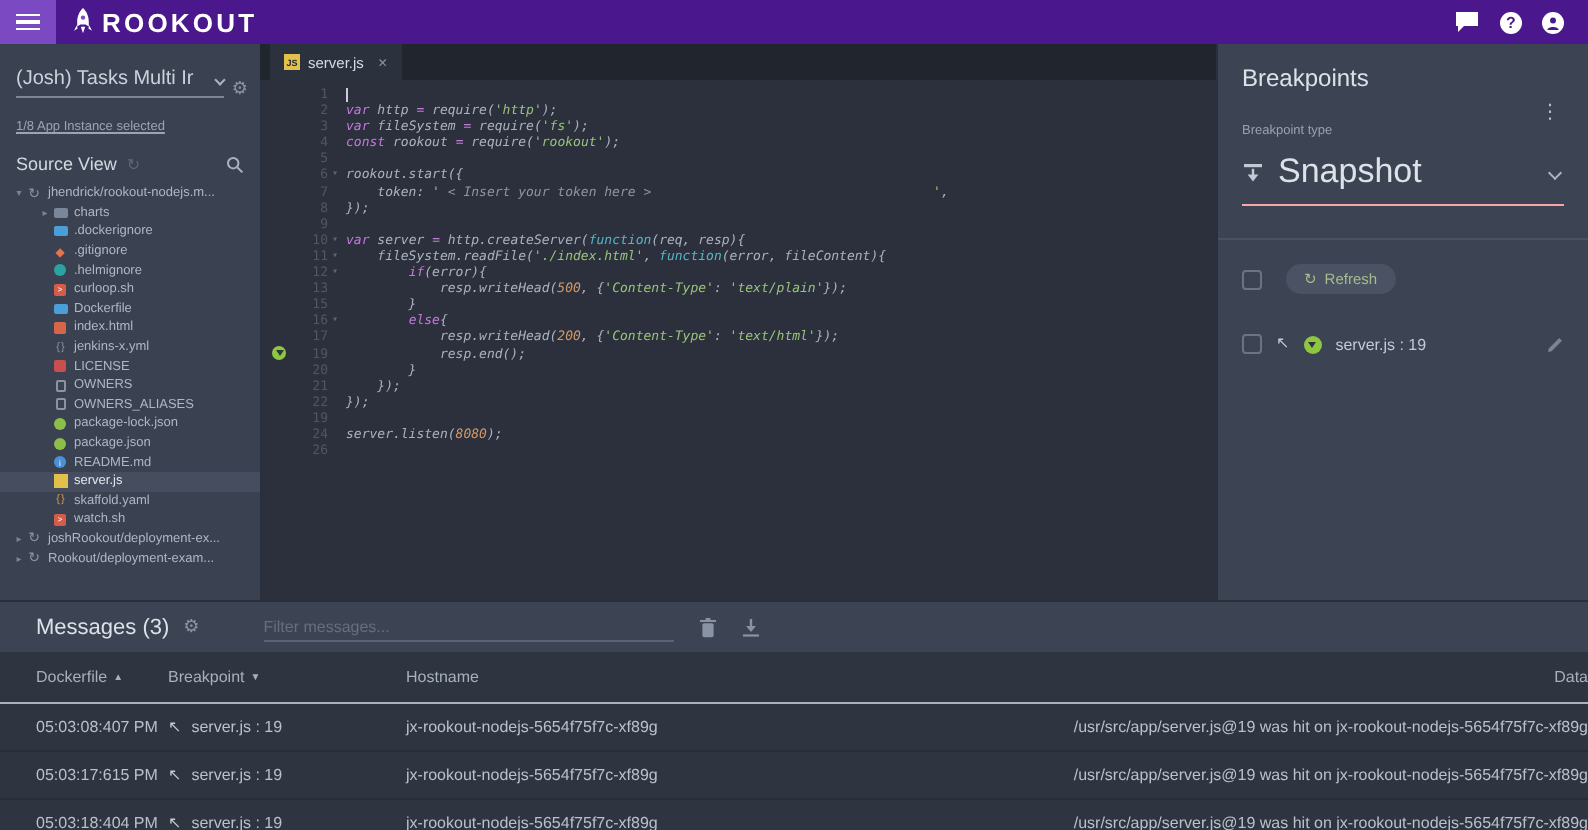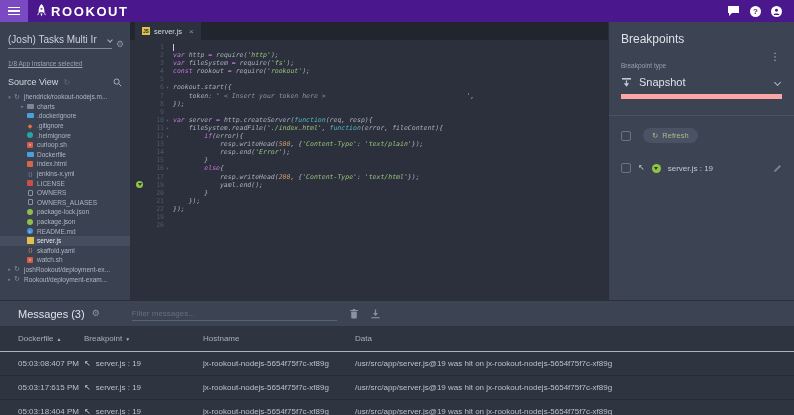--- a/index.html
+++ b/index.html
@@ -88,22 +88,22 @@
   .tk-k { color:#c678dd; } .tk-s { color:#98c379; } .tk-n { color:#d19a66; }
   .tk-f { color:#56b6c2; } .tk-p { color:#abb2bf; } .tk-h { color:#8b95a5; }
 
   
   .rightpanel { flex:1; background:#3c4353; border-left:1px solid #2a2f3a; padding:10px 12px;
                 position:relative; overflow:hidden; }
   .bp-title { color:#dde2e9; font-size:12px; }
   .bp-dots { position:absolute; right:14px; top:30px; color:#b6bec9; font-size:10px;
              letter-spacing:0; cursor:pointer; line-height:1; }
   .bp-type-label { margin-top:16px; font-size:6.5px; color:#98a2b0; }
-  .bp-select { display:flex; align-items:center; gap:7px; border-bottom:5px solid #fca5a5;
-               padding:7px 2px 6px 0; color:#dde2e9; font-size:11px; cursor:pointer; }
+  .bp-select { display:flex; align-items:center; gap:7px; border-bottom:1px solid #fca5a5;
+               padding:7px 2px 6px 0; color:#dde2e9; font-size:17px; cursor:pointer; }
   .bp-select .chev { margin-left:auto; width:5px; height:5px; }
   .divider { height:1px; background:#4a5161; margin:16px -12px 0; }
   .refresh-row { display:flex; align-items:center; gap:12px; margin-top:12px; }
   .checkbox { width:10px; height:10px; border:1px solid #6b7484; border-radius:2px;
               flex:none; cursor:pointer; }
   .refresh-pill { background:#4a5263; border-radius:9px; padding:3px 9px; color:#a4bd8b;
                   font-size:7.5px; display:flex; gap:4px; align-items:center; cursor:pointer; }
   .bp-item { display:flex; align-items:center; gap:7px; margin-top:20px; color:#c3cad4;
              font-size:8px; }
   .nw-arrow { font-size:8px; color:#c3cad4; line-height:1; }
@@ -125,22 +125,22 @@
   .filter-input::placeholder { color:#666f7e; }
   .icon-btn { margin-left:13px; cursor:pointer; display:flex; }
 
   .msgtable { background:#2e3440; height:89px; overflow:hidden; font-size:8px; }
   .thead { display:flex; height:26px; align-items:center; color:#a7b0bd;
            border-bottom:1.5px solid #aab3bf; }
   .trow { display:flex; height:24px; align-items:center; color:#b9c1cc;
           border-bottom:1px solid #272c36; cursor:pointer; }
   .col-ts { width:84px; padding-left:18px; flex:none; white-space:nowrap; }
   .col-bp { width:119px; flex:none; white-space:nowrap; }
-  .col-host { width:152px; flex:none; white-space:nowrap; }
-  .col-data { flex:1; white-space:nowrap; overflow:hidden; }
+  .col-host { width:140px; flex:none; white-space:nowrap; }
+  .col-data { flex:1; white-space:nowrap; overflow:hidden;text-align:right; }
   .sort-arrow { font-size:5px; color:#a7b0bd; margin-left:3px; vertical-align:middle; }
   .row-nw { color:#c3cad4; margin-right:5px; }
 </style>
 </head>
 <body>
 
 <div class="topbar">
   <div class="burger">
       <i></i>
       <i></i>
@@ -408,65 +408,65 @@
           <span class="gut">12</span>
           <span class="fold">▾</span>
           <span class="ctext"><span class="tk-p">        </span><span class="tk-k">if</span><span class="tk-p">(error){</span></span>
         </div>
         <div class="cl">
           <span class="gut">13</span>
           <span class="fold"></span>
           <span class="ctext"><span class="tk-p">            resp.writeHead(</span><span class="tk-n">500</span><span class="tk-p">, {</span><span class="tk-s">'Content-Type'</span><span class="tk-p">: </span><span class="tk-s">'text/plain'</span><span class="tk-p">});</span></span>
         </div>
         <div class="cl">
-          <span class="gut">14</span>
-          <span class="fold"></span>
-          <span class="ctext"><span class="tk-p">            resp.end(</span><span class="tk-s">'Error'</span><span class="tk-p">);</span></span>
-        </div>
-        <div class="cl">
           <span class="gut">15</span>
           <span class="fold"></span>
           <span class="ctext"><span class="tk-p">        }</span></span>
         </div>
         <div class="cl">
           <span class="gut">16</span>
           <span class="fold">▾</span>
           <span class="ctext"><span class="tk-p">        </span><span class="tk-k">else</span><span class="tk-p">{</span></span>
         </div>
         <div class="cl">
           <span class="gut">17</span>
           <span class="fold"></span>
           <span class="ctext"><span class="tk-p">            resp.writeHead(</span><span class="tk-n">200</span><span class="tk-p">, {</span><span class="tk-s">'Content-Type'</span><span class="tk-p">: </span><span class="tk-s">'text/html'</span><span class="tk-p">});</span></span>
         </div>
         <div class="cl">
           <span class="gut">19<span class="bp-dot">
               <i></i>
             </span></span>
           <span class="fold"></span>
-          <span class="ctext"><span class="tk-p">            yaml.end();</span></span>
+          <span class="ctext"><span class="tk-p">            resp.end();</span></span>
         </div>
         <div class="cl">
           <span class="gut">20</span>
           <span class="fold"></span>
           <span class="ctext"><span class="tk-p">        }</span></span>
         </div>
         <div class="cl">
           <span class="gut">21</span>
           <span class="fold"></span>
           <span class="ctext"><span class="tk-p">    });</span></span>
         </div>
         <div class="cl">
           <span class="gut">22</span>
           <span class="fold"></span>
           <span class="ctext"><span class="tk-p">});</span></span>
         </div>
         <div class="cl">
           <span class="gut">19</span>
           <span class="fold"></span>
           <span class="ctext"></span>
+        </div>
+        <div class="cl">
+          <span class="gut">24</span>
+          <span class="fold"></span>
+          <span class="ctext"><span class="tk-p">server.listen(</span><span class="tk-n">8080</span><span class="tk-p">);</span></span>
         </div>
         <div class="cl">
           <span class="gut">26</span>
           <span class="fold"></span>
           <span class="ctext"></span>
         </div>
       </div>
   </div>
 
   <div class="rightpanel">

